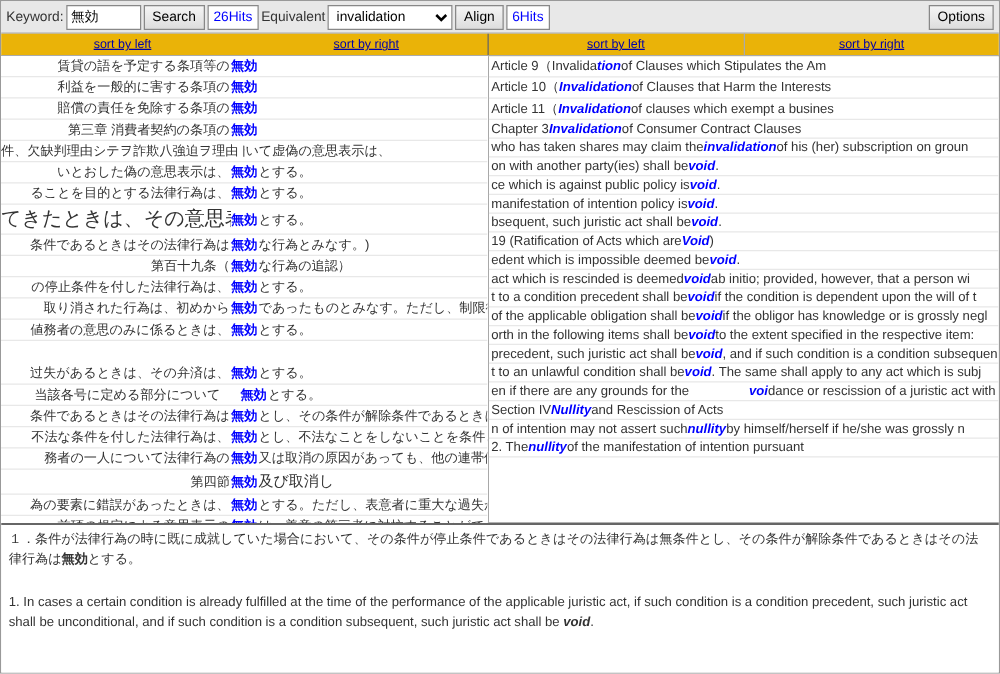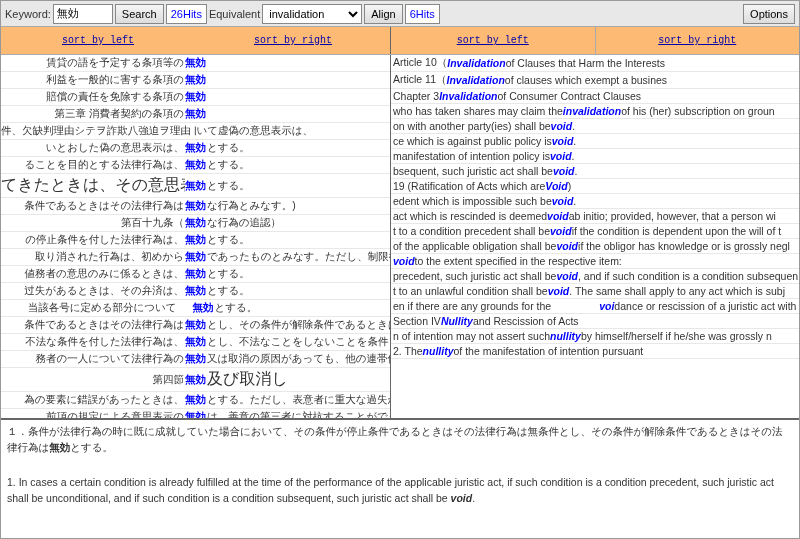--- a/index.html
+++ b/index.html
@@ -11,21 +11,21 @@
     .toolbar { display: flex; align-items: center; background: #e8e8e8; border-bottom: 1px solid #aaa; padding: 2px 4px; gap: 2px; height: 26px; flex-shrink: 0; }
     .toolbar-label { font-size: 11px; color: #333; white-space: nowrap; }
     .toolbar-input { height: 20px; border: 1px solid #888; padding: 1px 3px; font-size: 11px; background: #fff; }
     .toolbar-input.keyword-input { width: 60px; }
     .toolbar-btn { height: 20px; padding: 1px 6px; border: 1px solid #888; background: linear-gradient(#f5f5f5, #ddd); font-size: 11px; cursor: pointer; white-space: nowrap; }
     .toolbar-hits { font-size: 11px; color: #00f; background: #fff; border: 1px solid #888; height: 20px; padding: 1px 4px; display: flex; align-items: center; }
     .toolbar-select { height: 20px; border: 1px solid #888; font-size: 11px; background: #fff; padding: 0 2px; }
     .toolbar-spacer { flex: 1; }
 
     
-    .col-headers { display: flex; background: #fdba74; border-bottom: 1px solid #aaa; height: 28px; flex-shrink: 0; font-family: Liberation Mono, monospace; }
+    .col-headers { display: flex; background: #eab308; border-bottom: 1px solid #aaa; height: 18px; flex-shrink: 0; }
     .col-header { display: flex; align-items: center; justify-content: center; font-size: 10px; color: #333; border-right: 1px solid #aaa; cursor: pointer; white-space: nowrap; padding: 0 4px; }
     .ch-left { flex: 1; display: flex; align-items: center; justify-content: center; font-size: 10px; color: #00a; text-decoration: underline; cursor: pointer; }
     .ch-right { flex: 1; display: flex; align-items: center; justify-content: center; font-size: 10px; color: #00a; text-decoration: underline; cursor: pointer; }
 
     
     .content-area { display: flex; flex: 1; overflow: hidden; }
     
     
     .left-pane { width: 390px; border-right: 1px solid #666; overflow-y: auto; overflow-x: hidden; background: #fff; }
     
@@ -146,21 +146,21 @@
         <div class="conc-line" style="display: flex; align-items: center; border-bottom: 1px solid rgb(232, 232, 232); min-height: 14px; padding: 1px 0px;">
           <span style="flex: 1 1 0%; text-align: right; padding-right: 1px; color: rgb(51, 51, 51); font-size: 10.5px; overflow: hidden; white-space: nowrap; direction: ltr;">取り消された行為は、初めから</span>
           <span style="color: rgb(0, 0, 255); font-weight: bold; font-size: 10.5px; white-space: nowrap;">無効</span>
           <span style="flex: 1 1 0%; padding-left: 1px; color: rgb(51, 51, 51); font-size: 10.5px; overflow: hidden; white-space: nowrap;">であったものとみなす。ただし、制限行為能力</span>
         </div>
         <div class="conc-line" style="display: flex; align-items: center; border-bottom: 1px solid rgb(232, 232, 232); min-height: 14px; padding: 1px 0px;">
           <span style="flex: 1 1 0%; text-align: right; padding-right: 1px; color: rgb(51, 51, 51); font-size: 10.5px; overflow: hidden; white-space: nowrap; direction: ltr;">値務者の意思のみに係るときは、</span>
           <span style="color: rgb(0, 0, 255); font-weight: bold; font-size: 10.5px; white-space: nowrap;">無効</span>
           <span style="flex: 1 1 0%; padding-left: 1px; color: rgb(51, 51, 51); font-size: 10.5px; overflow: hidden; white-space: nowrap;">とする。</span>
         </div>
-        <div class="conc-line" style="display: flex; align-items: center; border-bottom: 1px solid rgb(232, 232, 232); min-height: 14px; padding: 1px 0px;">
+        <div class="conc-line" style="display: flex; align-items: center; border-bottom: 1px solid rgb(232, 232, 232); min-height: 14px; padding: 1px 0px; margin-top: 18px;">
           <span style="flex: 1 1 0%; text-align: right; padding-right: 1px; color: rgb(51, 51, 51); font-size: 10.5px; overflow: hidden; white-space: nowrap; direction: ltr;">过失があるときは、その弁済は、</span>
           <span style="color: rgb(0, 0, 255); font-weight: bold; font-size: 10.5px; white-space: nowrap;">無効</span>
           <span style="flex: 1 1 0%; padding-left: 1px; color: rgb(51, 51, 51); font-size: 10.5px; overflow: hidden; white-space: nowrap;">とする。</span>
         </div>
         <div class="conc-line" style="display: flex; align-items: center; border-bottom: 1px solid rgb(232, 232, 232); min-height: 14px; padding: 1px 0px;">
           <span style="flex: 1 1 0%; text-align: right; padding-right: 16px; color: rgb(51, 51, 51); font-size: 10.5px; overflow: hidden; white-space: nowrap; direction: ltr;">当該各号に定める部分について</span>
           <span style="color: rgb(0, 0, 255); font-weight: bold; font-size: 10.5px; white-space: nowrap;">無効</span>
           <span style="flex: 1 1 0%; padding-left: 1px; color: rgb(51, 51, 51); font-size: 10.5px; overflow: hidden; white-space: nowrap;">とする。</span>
         </div>
         <div class="conc-line" style="display: flex; align-items: center; border-bottom: 1px solid rgb(232, 232, 232); min-height: 14px; padding: 1px 0px;">
@@ -174,35 +174,40 @@
           <span style="flex: 1 1 0%; padding-left: 1px; color: rgb(51, 51, 51); font-size: 10.5px; overflow: hidden; white-space: nowrap;">とし、不法なことをしないことを条件とする</span>
         </div>
         <div class="conc-line" style="display: flex; align-items: center; border-bottom: 1px solid rgb(232, 232, 232); min-height: 14px; padding: 1px 0px;">
           <span style="flex: 1 1 0%; text-align: right; padding-right: 1px; color: rgb(51, 51, 51); font-size: 10.5px; overflow: hidden; white-space: nowrap; direction: ltr;">務者の一人について法律行為の</span>
           <span style="color: rgb(0, 0, 255); font-weight: bold; font-size: 10.5px; white-space: nowrap;">無効</span>
           <span style="flex: 1 1 0%; padding-left: 1px; color: rgb(51, 51, 51); font-size: 10.5px; overflow: hidden; white-space: nowrap;">又は取消の原因があっても、他の連帯債務</span>
         </div>
         <div class="conc-line" style="display: flex; align-items: center; border-bottom: 1px solid rgb(232, 232, 232); min-height: 14px; padding: 1px 0px;">
           <span style="flex: 1 1 0%; text-align: right; padding-right: 1px; color: rgb(51, 51, 51); font-size: 10.5px; overflow: hidden; white-space: nowrap; direction: ltr;">　　　　第四節　</span>
           <span style="color: rgb(0, 0, 255); font-weight: bold; font-size: 10.5px; white-space: nowrap;">無効</span>
-          <span style="flex: 1 1 0%; padding-left: 1px; color: rgb(51, 51, 51); font-size: 16px; overflow: hidden; white-space: nowrap;">及び取消し</span>
+          <span style="flex: 1 1 0%; padding-left: 1px; color: rgb(51, 51, 51); font-size: 12px; overflow: hidden; white-space: nowrap;">及び取消し</span>
         </div>
         <div class="conc-line" style="display: flex; align-items: center; border-bottom: 1px solid rgb(232, 232, 232); min-height: 14px; padding: 1px 0px;">
           <span style="flex: 1 1 0%; text-align: right; padding-right: 1px; color: rgb(51, 51, 51); font-size: 10.5px; overflow: hidden; white-space: nowrap; direction: ltr;">為の要素に錯誤があったときは、</span>
           <span style="color: rgb(0, 0, 255); font-weight: bold; font-size: 10.5px; white-space: nowrap;">無効</span>
           <span style="flex: 1 1 0%; padding-left: 1px; color: rgb(51, 51, 51); font-size: 10.5px; overflow: hidden; white-space: nowrap;">とする。ただし、表意者に重大な過失があった</span>
         </div>
         <div class="conc-line" style="display: flex; align-items: center; border-bottom: 1px solid rgb(232, 232, 232); min-height: 14px; padding: 1px 0px;">
           <span style="flex: 1 1 0%; text-align: right; padding-right: 1px; color: rgb(51, 51, 51); font-size: 10.5px; overflow: hidden; white-space: nowrap; direction: ltr;">前項の規定による意思表示の</span>
           <span style="color: rgb(0, 0, 255); font-weight: bold; font-size: 10.5px; white-space: nowrap;">無効</span>
           <span style="flex: 1 1 0%; padding-left: 1px; color: rgb(51, 51, 51); font-size: 10.5px; overflow: hidden; white-space: nowrap;">は、善意の第三者に対抗することができない。</span>
         </div>
       </div>
 
     <div class="right-pane" id="right-pane">
+    <div class="right-line" style="display: flex; align-items: center; border-bottom: 1px solid rgb(232, 232, 232); min-height: 14px; padding: 1px 2px; font-size: 10.5px; color: rgb(51, 51, 51); white-space: nowrap; overflow: hidden;">
+          <span>Article 9（Invalida</span>
+          <span class="kw-highlight" style="color: rgb(0, 0, 255); font-weight: bold; font-style: italic;">tion</span>
+          <span> of Clauses which Stipulates the Am</span>
+        </div>
         <div class="right-line" style="display: flex; align-items: center; border-bottom: 1px solid rgb(232, 232, 232); min-height: 14px; padding: 1px 2px; font-size: 10.5px; color: rgb(51, 51, 51); white-space: nowrap; overflow: hidden;">
           <span>Article 10（</span>
           <span class="kw-highlight" style="color: rgb(0, 0, 255); font-weight: bold; font-style: italic;">Invalidation</span>
           <span> of Clauses that Harm the Interests</span>
         </div>
         <div class="right-line" style="display: flex; align-items: center; border-bottom: 1px solid rgb(232, 232, 232); min-height: 14px; padding: 1px 2px; font-size: 10.5px; color: rgb(51, 51, 51); white-space: nowrap; overflow: hidden;">
           <span>Article 11（</span>
           <span class="kw-highlight" style="color: rgb(0, 0, 255); font-weight: bold; font-style: italic;">Invalidation</span>
           <span> of clauses which exempt a busines</span>
         </div>
@@ -235,40 +240,41 @@
           <span>bsequent, such juristic act shall be </span>
           <span class="kw-highlight" style="color: rgb(0, 0, 255); font-weight: bold; font-style: italic;">void</span>
           <span>.</span>
         </div>
         <div class="right-line" style="display: flex; align-items: center; border-bottom: 1px solid rgb(232, 232, 232); min-height: 14px; padding: 1px 2px; font-size: 10.5px; color: rgb(51, 51, 51); white-space: nowrap; overflow: hidden;">
           <span>19 (Ratification of Acts which are </span>
           <span class="kw-highlight" style="color: rgb(0, 0, 255); font-weight: bold; font-style: italic;">Void</span>
           <span>)</span>
         </div>
         <div class="right-line" style="display: flex; align-items: center; border-bottom: 1px solid rgb(232, 232, 232); min-height: 14px; padding: 1px 2px; font-size: 10.5px; color: rgb(51, 51, 51); white-space: nowrap; overflow: hidden;">
-          <span>edent which is impossible such be </span>
+          <span>edent which is impossible deemed be </span>
           <span class="kw-highlight" style="color: rgb(0, 0, 255); font-weight: bold; font-style: italic;">void</span>
           <span>.</span>
         </div>
         <div class="right-line" style="display: flex; align-items: center; border-bottom: 1px solid rgb(232, 232, 232); min-height: 14px; padding: 1px 2px; font-size: 10.5px; color: rgb(51, 51, 51); white-space: nowrap; overflow: hidden;">
           <span>act which is rescinded is deemed </span>
           <span class="kw-highlight" style="color: rgb(0, 0, 255); font-weight: bold; font-style: italic;">void</span>
           <span> ab initio; provided, however, that a person wi</span>
         </div>
         <div class="right-line" style="display: flex; align-items: center; border-bottom: 1px solid rgb(232, 232, 232); min-height: 14px; padding: 1px 2px; font-size: 10.5px; color: rgb(51, 51, 51); white-space: nowrap; overflow: hidden;">
           <span>t to a condition precedent shall be </span>
           <span class="kw-highlight" style="color: rgb(0, 0, 255); font-weight: bold; font-style: italic;">void</span>
           <span> if the condition is dependent upon the will of t</span>
         </div>
         <div class="right-line" style="display: flex; align-items: center; border-bottom: 1px solid rgb(232, 232, 232); min-height: 14px; padding: 1px 2px; font-size: 10.5px; color: rgb(51, 51, 51); white-space: nowrap; overflow: hidden;">
           <span>of the applicable obligation shall be </span>
           <span class="kw-highlight" style="color: rgb(0, 0, 255); font-weight: bold; font-style: italic;">void</span>
           <span> if the obligor has knowledge or is grossly negl</span>
         </div>
         <div class="right-line" style="display: flex; align-items: center; border-bottom: 1px solid rgb(232, 232, 232); min-height: 14px; padding: 1px 2px; font-size: 10.5px; color: rgb(51, 51, 51); white-space: nowrap; overflow: hidden;">
+          <span>orth in the following items shall be </span>
           <span class="kw-highlight" style="color: rgb(0, 0, 255); font-weight: bold; font-style: italic;">void</span>
           <span> to the extent specified in the respective item:</span>
         </div>
         <div class="right-line" style="display: flex; align-items: center; border-bottom: 1px solid rgb(232, 232, 232); min-height: 14px; padding: 1px 2px; font-size: 10.5px; color: rgb(51, 51, 51); white-space: nowrap; overflow: hidden;">
           <span>precedent, such juristic act shall be </span>
           <span class="kw-highlight" style="color: rgb(0, 0, 255); font-weight: bold; font-style: italic;">void</span>
           <span>, and if such condition is a condition subsequen</span>
         </div>
         <div class="right-line" style="display: flex; align-items: center; border-bottom: 1px solid rgb(232, 232, 232); min-height: 14px; padding: 1px 2px; font-size: 10.5px; color: rgb(51, 51, 51); white-space: nowrap; overflow: hidden;">
           <span>t to an unlawful condition shall be </span>

